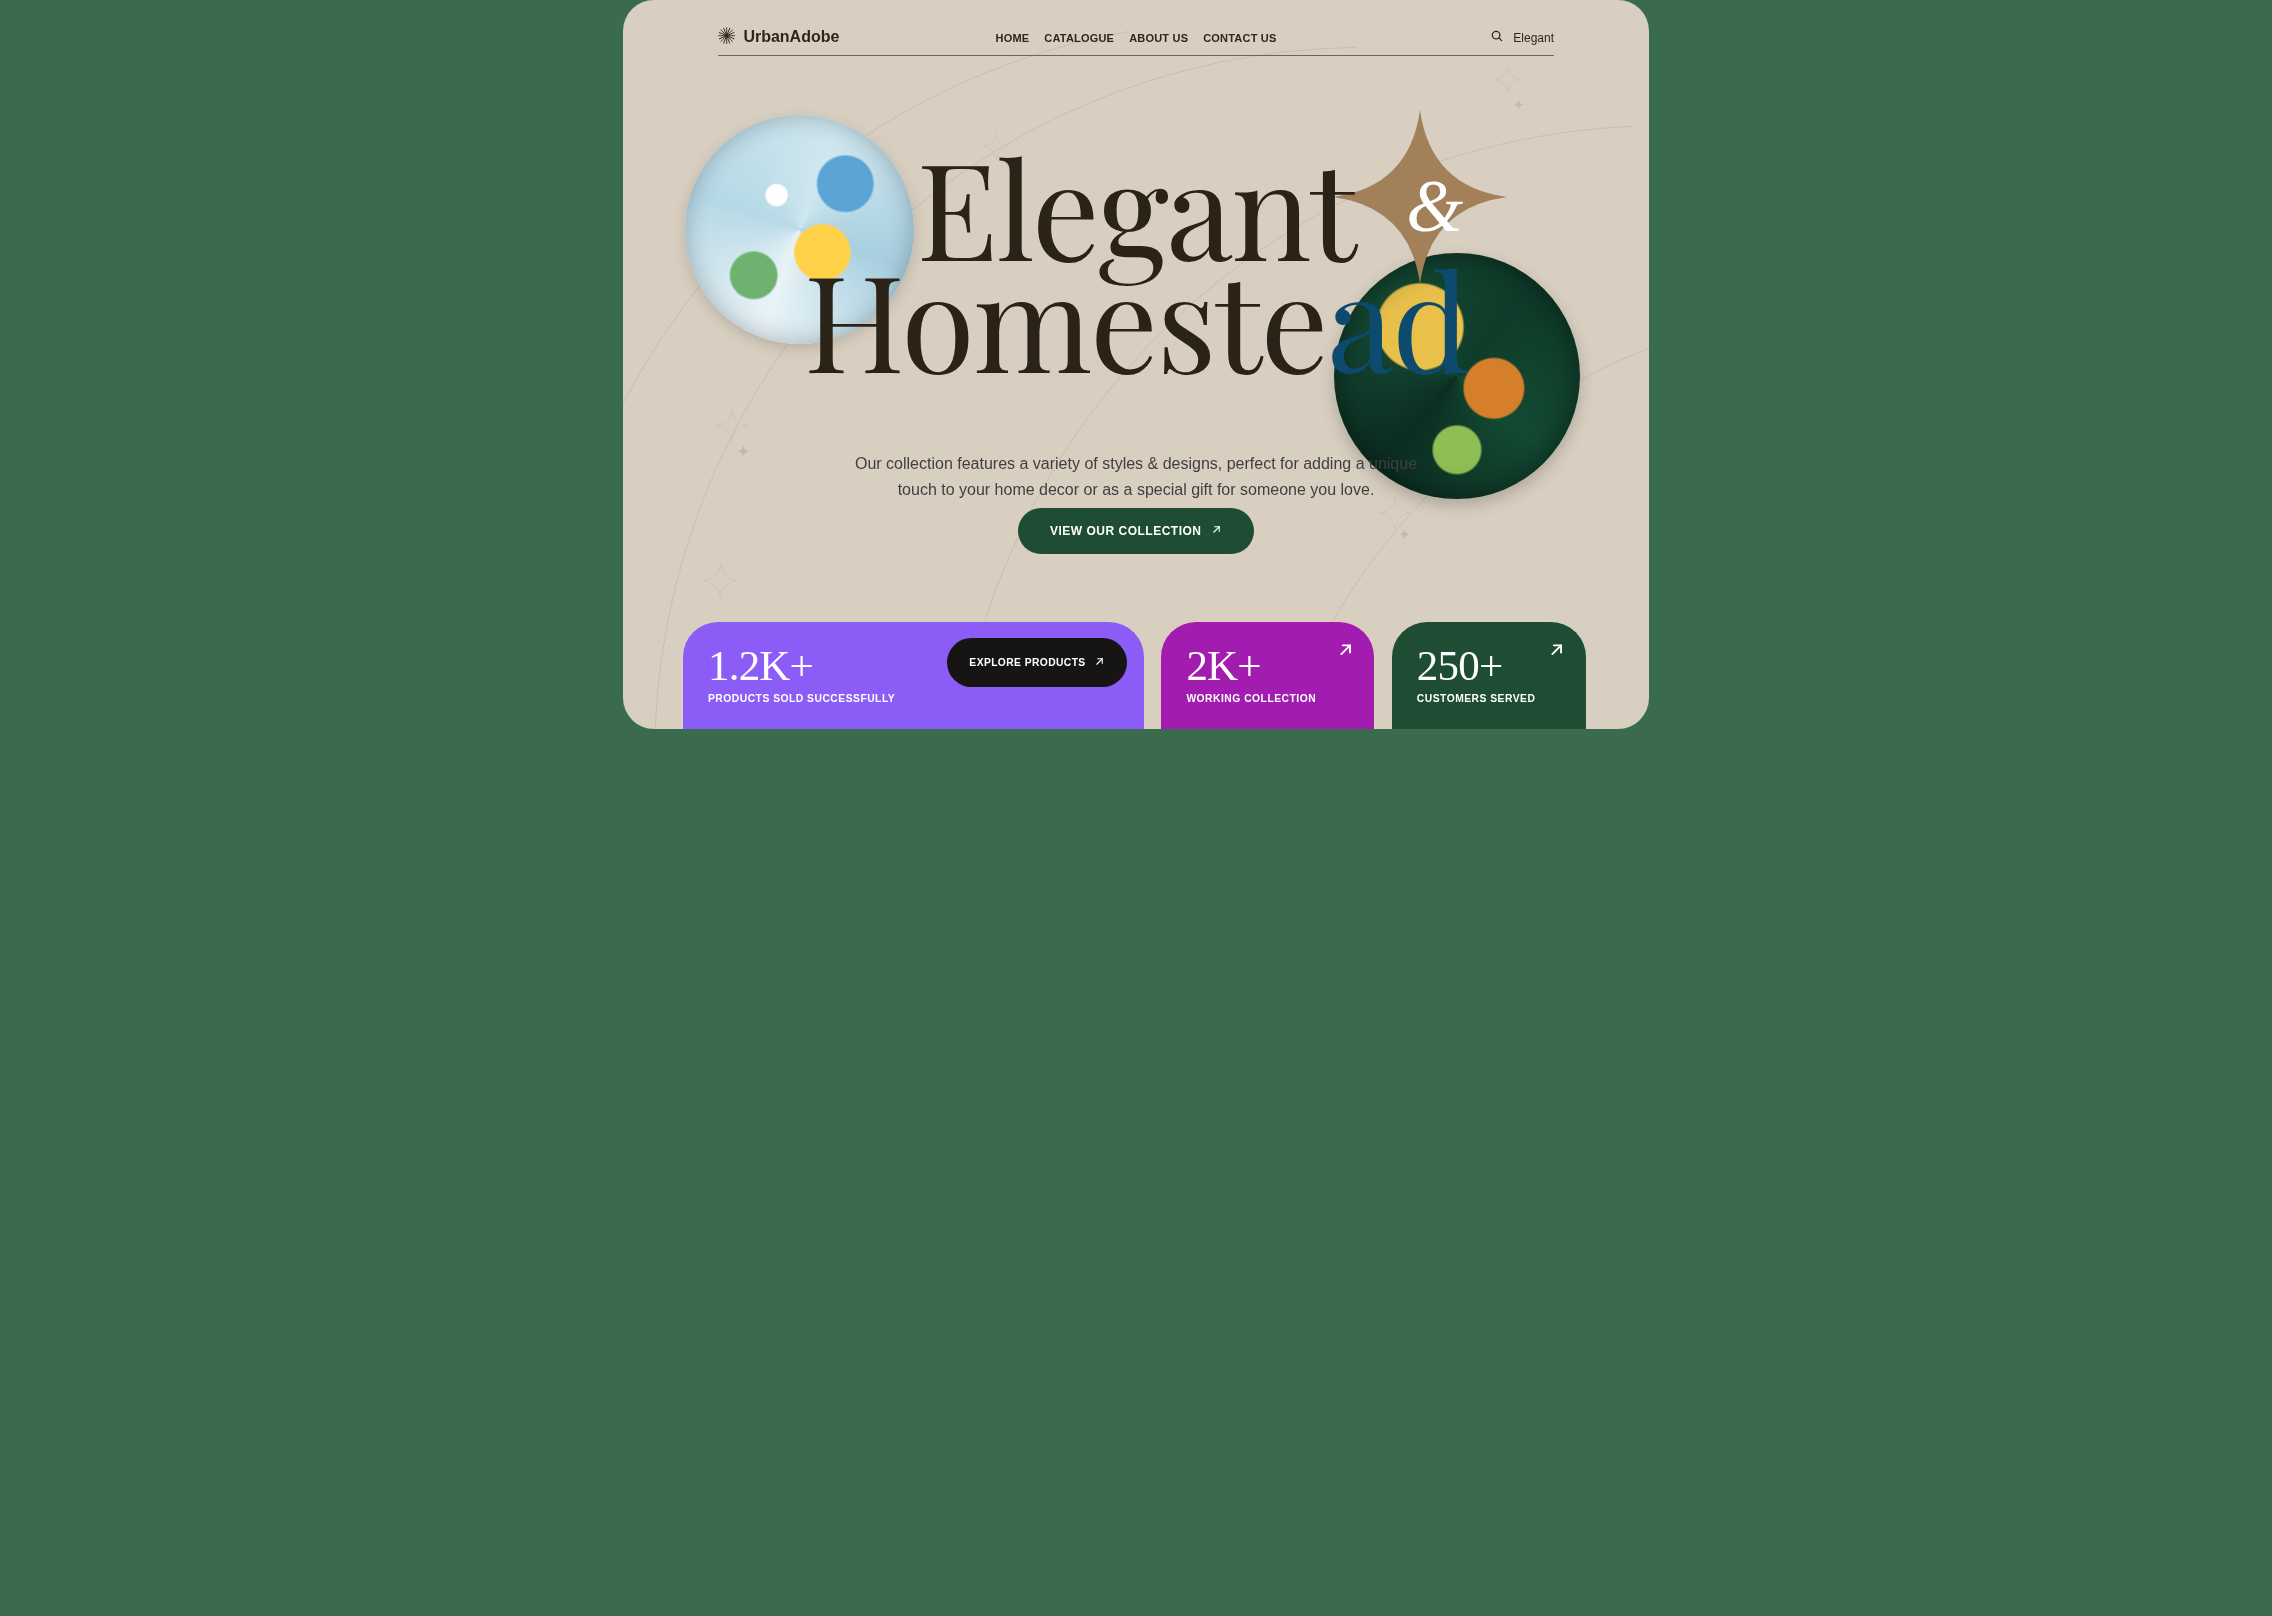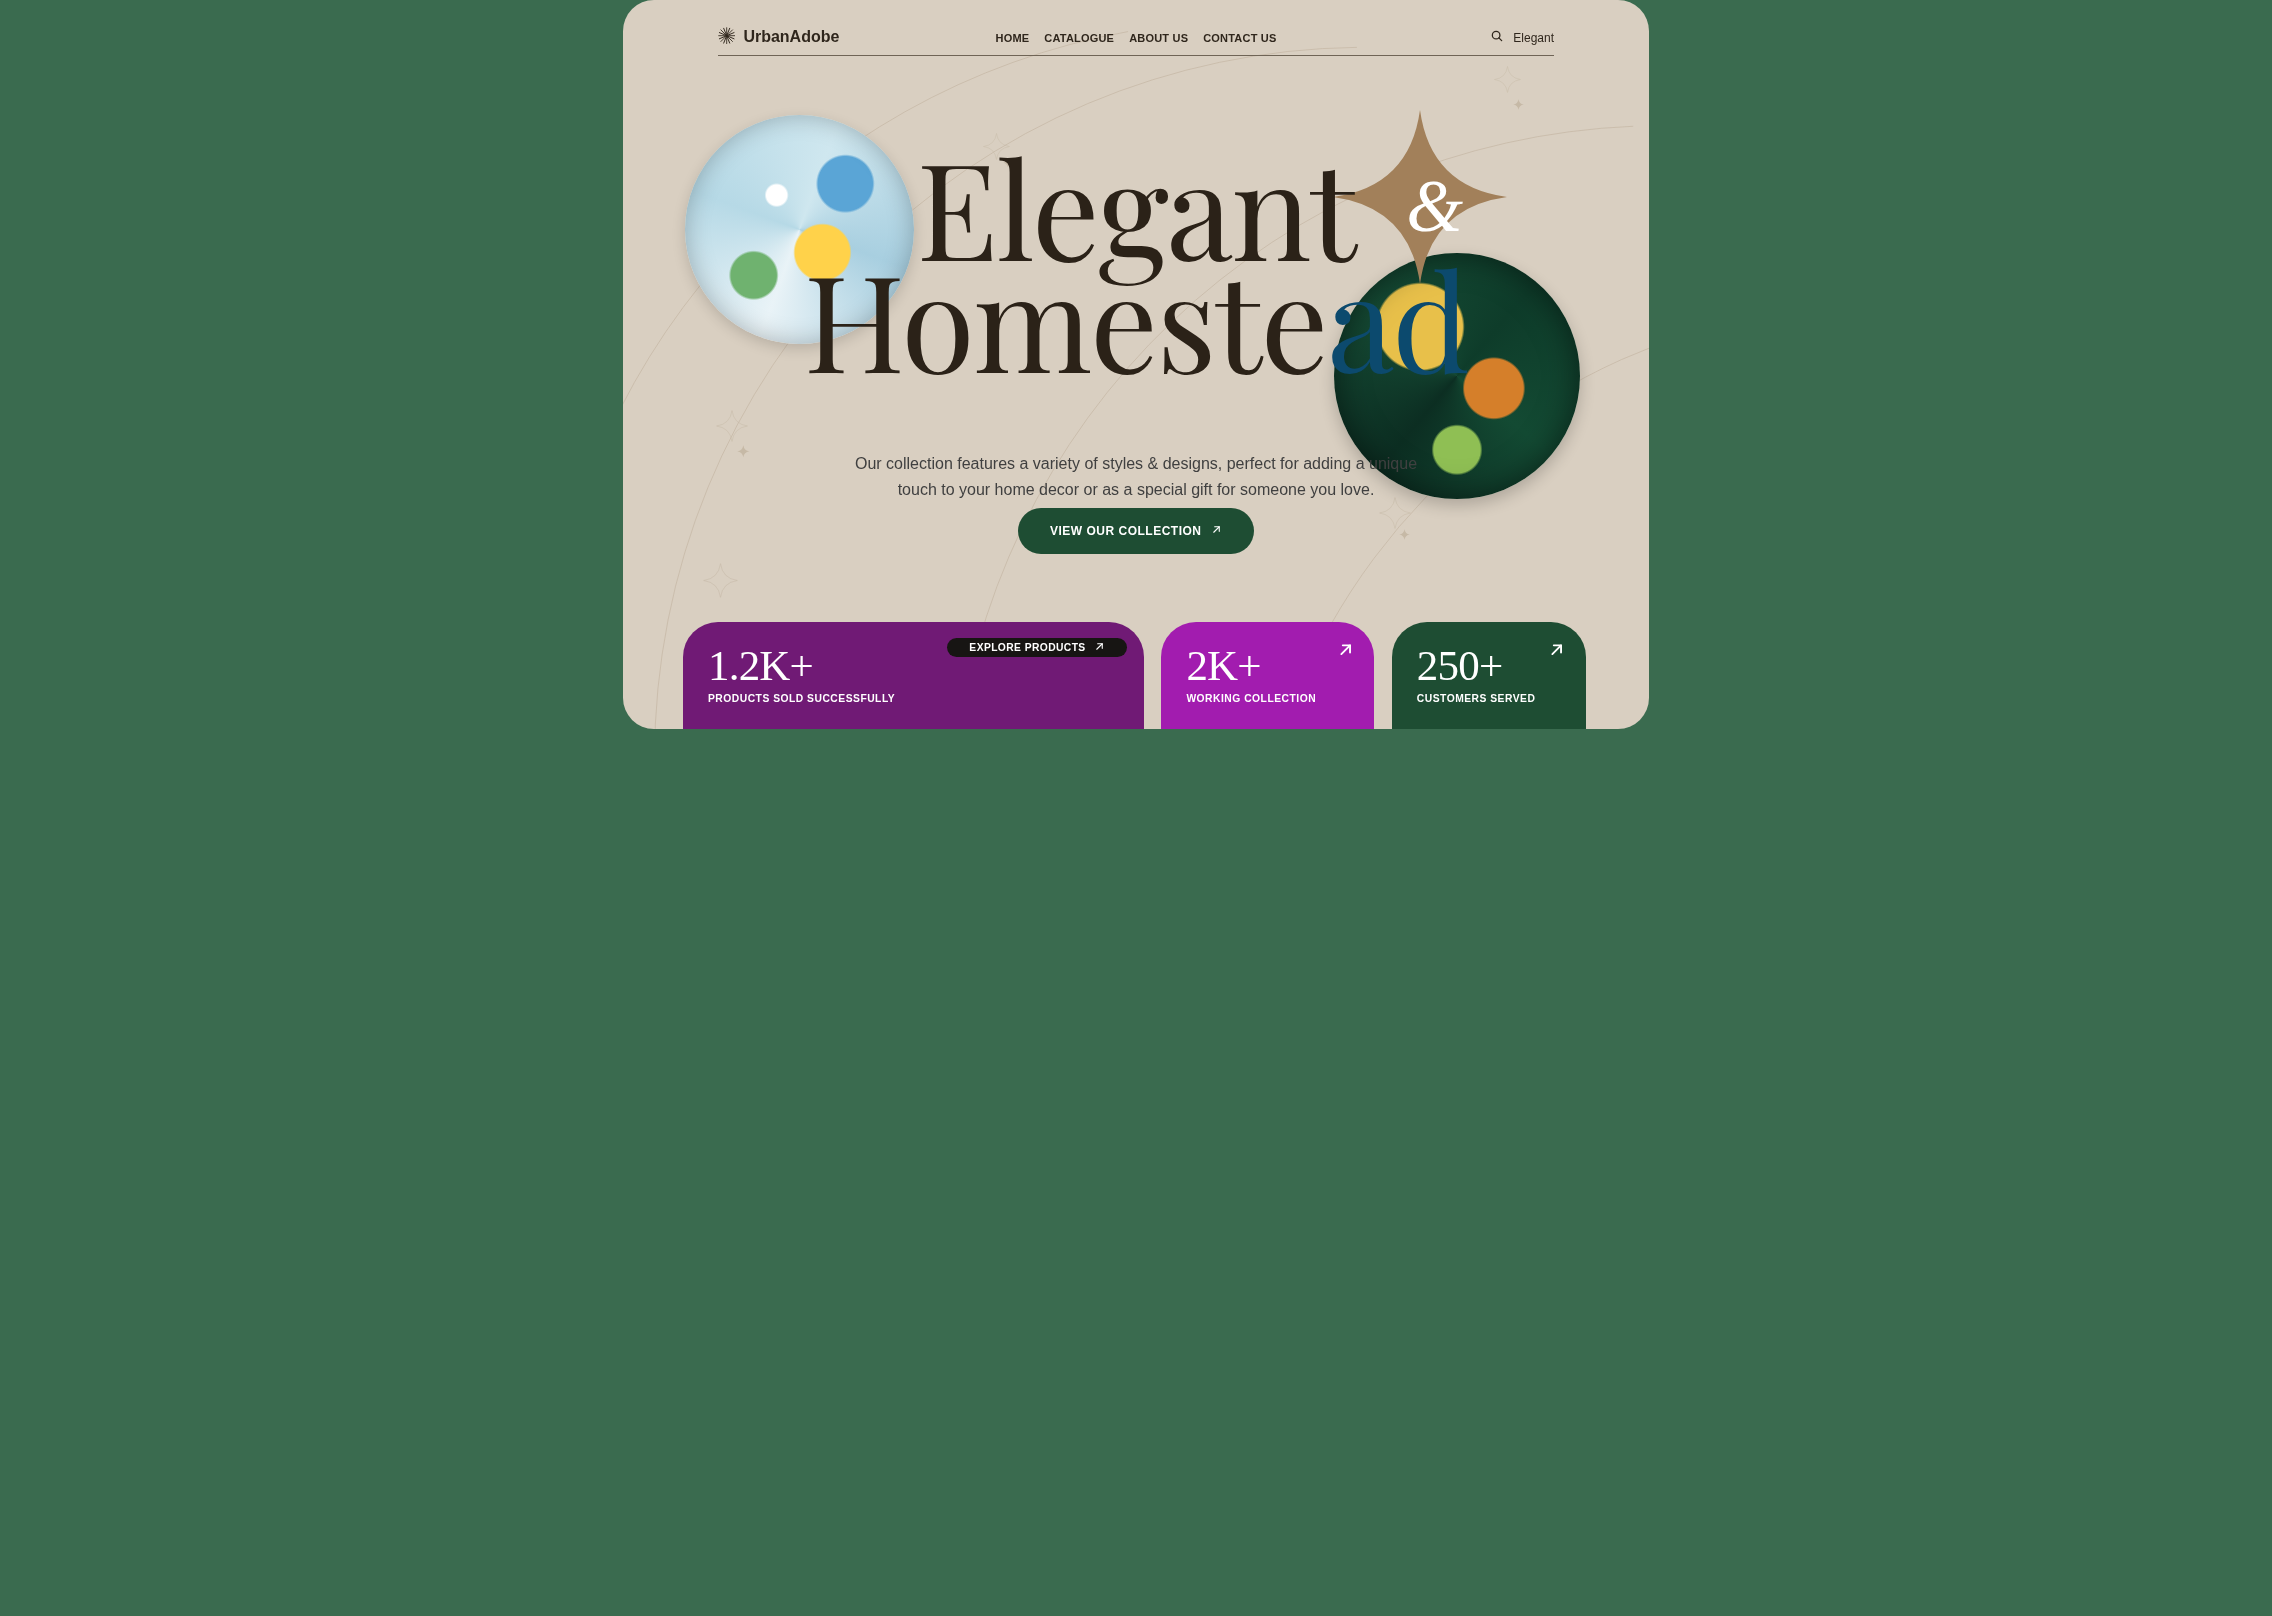--- a/index.html
+++ b/index.html
@@ -132,39 +132,39 @@
   
   .cards {
     position: absolute; left: 60px; right: 60px; bottom: -14px;
     display: flex; gap: 17.4px; align-items: stretch;
   }
   .card {
     border-radius: 35px 35px 0 0;
     padding: 22px 25px 39px 25px;
     color: #fff; position: relative; flex: 0 0 auto;
   }
-  .card.brown { background: #701a75; width: 461px; }
+  .card.brown { background: #8b5cf6; width: 461px; }
   .card.green { background: #a21caf; width: 213px; }
   .card.dark  { background: #1e4d33; width: 194px; }
   .card .big {
     font-family: 'Didot', 'Bodoni MT', Georgia, serif;
     font-size: 43px; line-height: 1; letter-spacing: -0.8px;
   }
   .card .label {
     margin-top: 6.3px; font-size: 10.3px; font-weight: 600; letter-spacing: 0.5px;
   }
   .card .corner {
     position: absolute; top: 19px; right: 20.5px;
   }
   .card .corner svg { width: 17.4px; height: 17.4px; }
 
   .explore {
     position: absolute; top: 16px; right: 17.4px;
     background: #171513; color: #fff; border: none; border-radius: 27px;
-    padding: 3px 22px; font-size: 10.3px; font-weight: 600; letter-spacing: 0.4px;
+    padding: 18px 22px; font-size: 10.3px; font-weight: 600; letter-spacing: 0.4px;
     display: inline-flex; align-items: center; gap: 8px; cursor: pointer;
   }
 
 </style>
 </head>
 <body>
 
 <div class="canvas">
 
   <svg class="bg-arcs" viewBox="0 0 1300 924">

